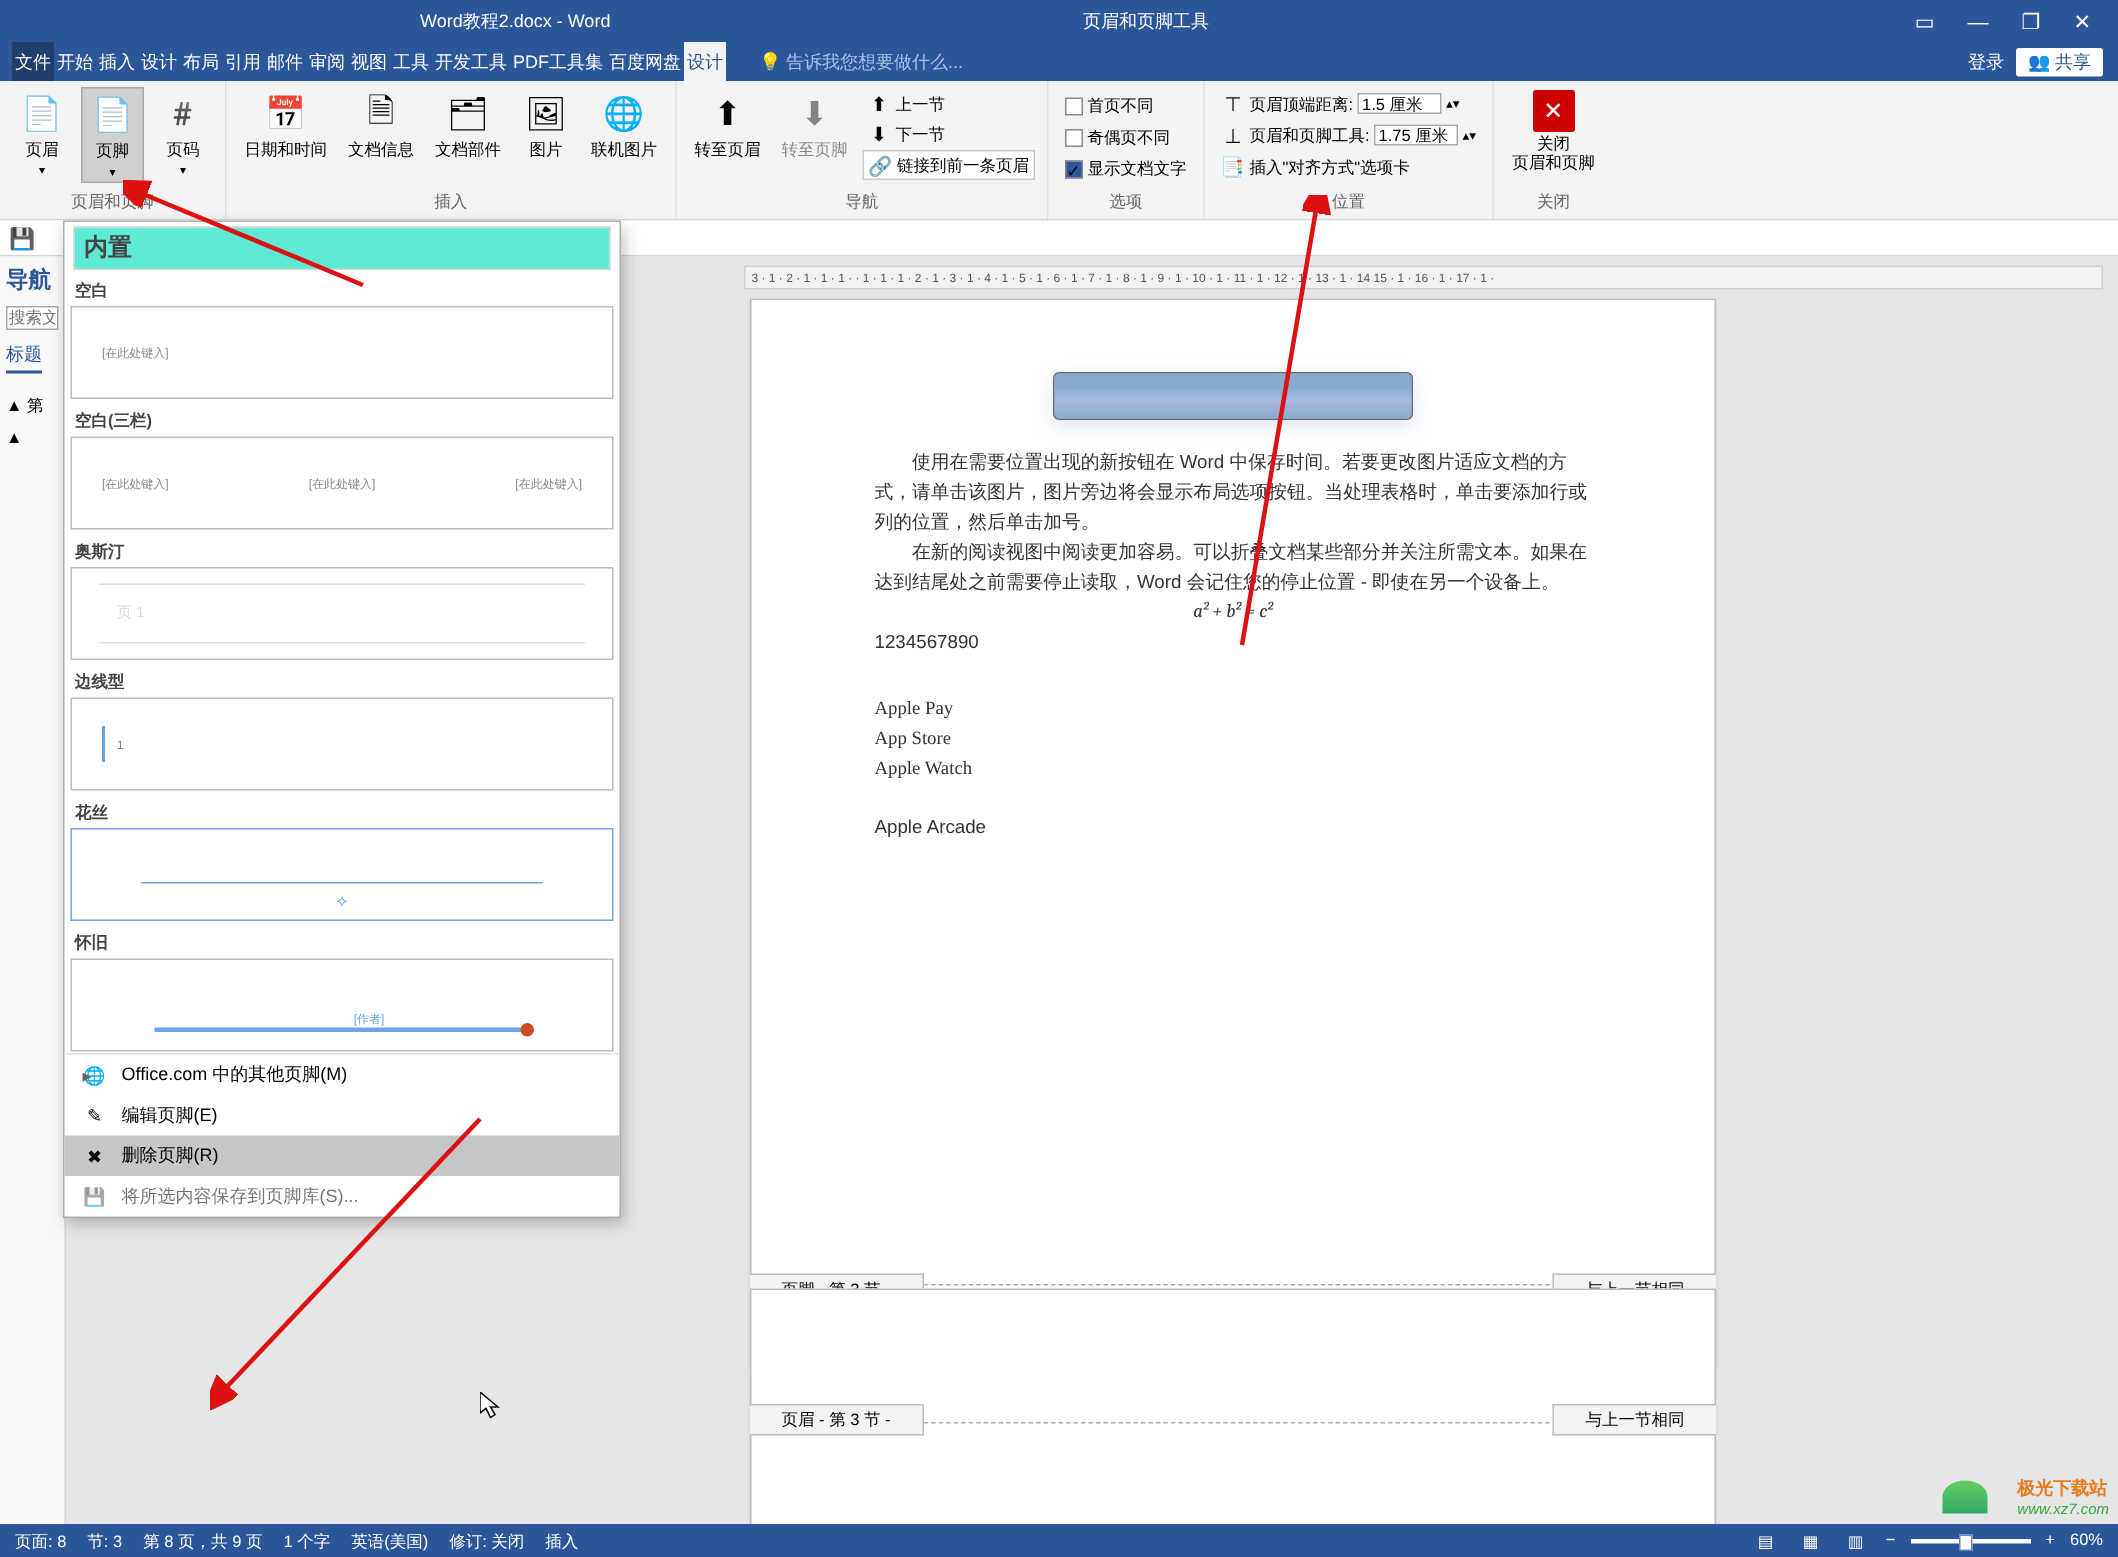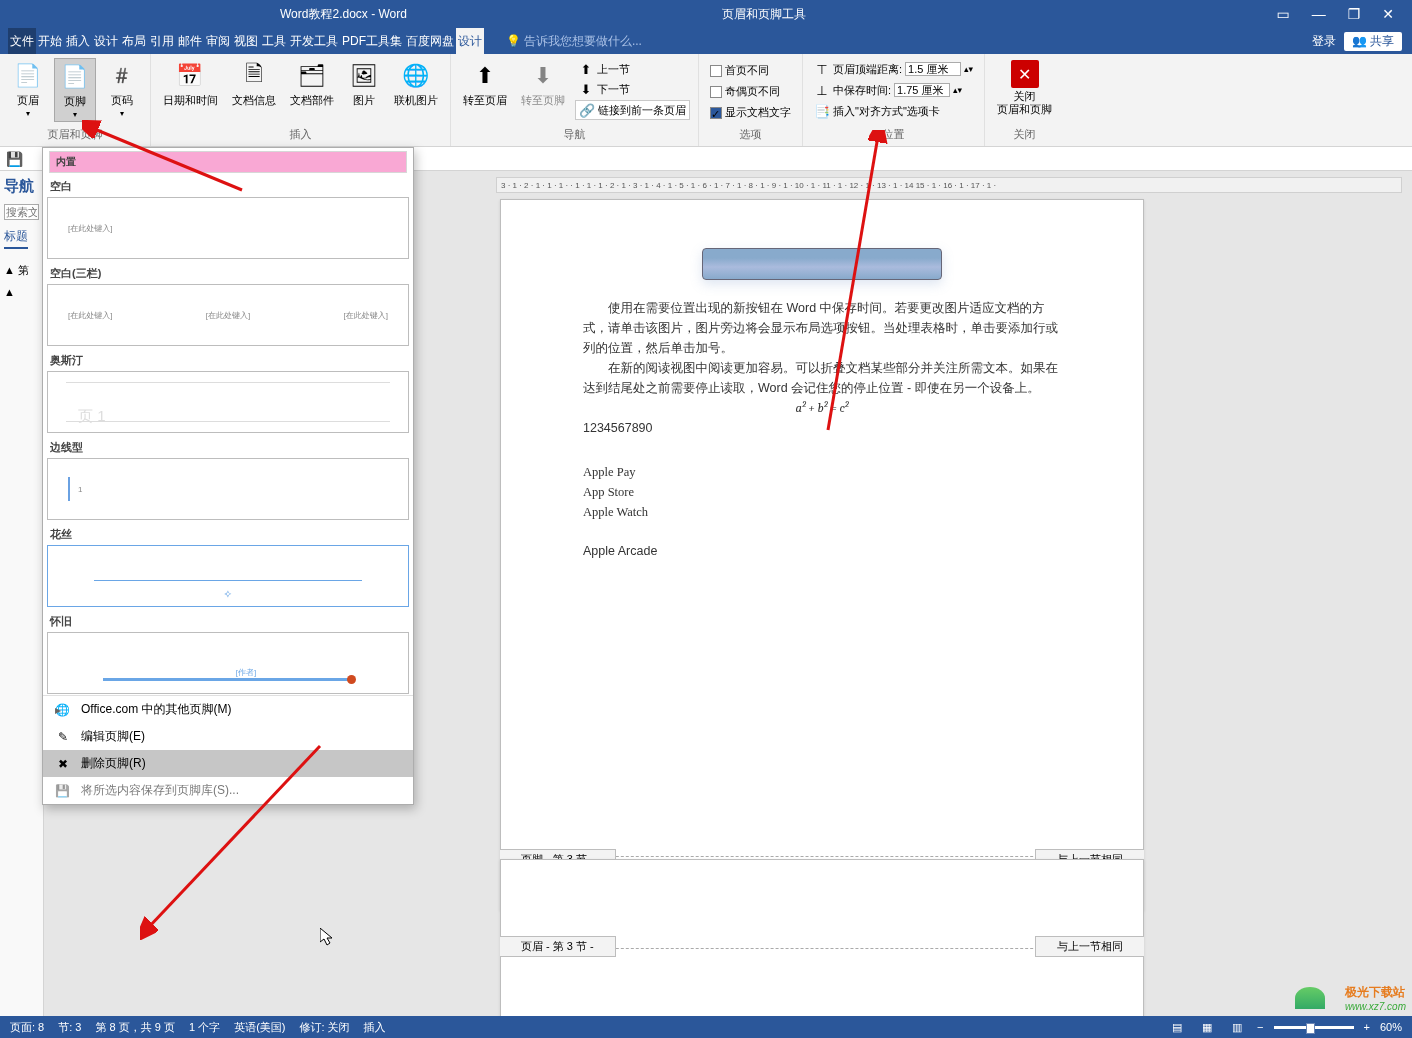--- a/index.html
+++ b/index.html
@@ -56,31 +56,31 @@
 .footer-tab.l { left:-1px; border-left:none;}
 .footer-tab.r { right:-1px; border-right:none;}
 .header-tab { position:absolute; top:76px; bottom:auto; }
 .dashed-line { position:absolute; left:0; right:0; border-top:1px dashed #aaa; }
 .page1 .dl-foot { bottom:53px; }
 .page2 .dl-head { top:88px; }
 .fcursor { position:absolute; left:64px; bottom:0px; width:1px; height:14px; background:#000;}
 .pgnum { position:absolute; left:50%; bottom:-6px; transform:translateX(-50%); font-size:11px; background:#d3d3d3; padding:0 3px;}
 
 .dropdown { position:absolute; left:42px; top:147px; width:372px; background:#fff; border:1px solid #adadad; box-shadow: 2px 4px 10px rgba(0,0,0,0.25); z-index:50; }
-.dropdown .section-hdr { background:#f9a8d4; border:1px solid #d7d7d7; margin:3px 3px 0 3px; font-size:10px; padding:3px 6px; font-weight:bold; color:#444;}
+.dropdown .section-hdr { background:#5eead4; border:1px solid #d7d7d7; margin:3px 3px 0 3px; font-size:16px; padding:3px 6px; font-weight:bold; color:#444;}
 .dd-scroll { max-height:582px; overflow-y:auto; padding:0 3px; position:relative;}
 .dd-scroll::-webkit-scrollbar { width:16px;}
 .dd-scroll::-webkit-scrollbar-thumb { background:#cdcdcd; border:1px solid #bcbcbc;}
 .dd-scroll::-webkit-scrollbar-track { background:#f0f0f0;}
 .dd-scroll::-webkit-scrollbar-button { background:#f0f0f0; border:1px solid #d0d0d0; height:16px;}
 .dd-item-title { font-size:11px; color:#444; padding: 6px 4px 2px 4px; font-weight:bold;}
 .dd-preview { border:1px solid #bdbdbd; background:#fff; height:62px; margin:1px; padding:6px 20px; display:flex; align-items:center; position:relative; font-size:8px; color:#888;}
 .dd-preview.three { justify-content:space-between;}
 .dd-preview .fake { font-size:8px;}
-.dd-preview.austin .pg { position:absolute; left:30px; bottom:6px; color:#aaa6; font-size:15px;}
+.dd-preview.austin .pg { position:absolute; left:30px; bottom:24px; color:#aaa6; font-size:10px;}
 .dd-preview.austin::before, .dd-preview.austin::after { content:''; position:absolute; left:18px; right:18px; border-top:1px solid #ddd;}
 .dd-preview.austin::before { top:10px;} .dd-preview.austin::after { bottom:10px;}
 .dd-preview.sideline .bar { width:2px; height:24px; background:#6aa1e2; margin-right:8px;}
 .dd-preview.filigree { border-color:#6aa6e6; display:flex; flex-direction:column; justify-content:flex-end; align-items:center;}
 .dd-preview.filigree .line { width:84%; height:1px; background:#6aa6e6; margin-bottom:6px;}
 .dd-preview.filigree .sym { color:#6aa6e6; font-size:11px;}
 .dd-preview.retro { display:flex; flex-direction:column; justify-content:flex-end;}
 .dd-preview.retro .thick { width:78%; height:3px; background:#6aa6e6; margin:0 auto 6px auto; position:relative;}
 .dd-preview.retro .thick::after{content:''; position:absolute; right:-3px; top:-3px; width:9px; height:9px; background:#d04a1f; border-radius:50%;}
 .dd-preview.retro .auth { font-size:8px; color:#6aa6e6; margin-left:36px;}
@@ -243,21 +243,21 @@
     <div class="gcontent">
         <div style="display:flex;flex-direction:column;gap:3px;padding-top:2px;">
       <div class="small-row">
             <span class="si">⊤</span>
             <span>页眉顶端距离:</span>
             <input class="num-input" value="1.5 厘米" style="">
             <span style="font-size:9px;">▴▾</span>
           </div>
       <div class="small-row">
             <span class="si">⊥</span>
-            <span>中保存时间:</span>
+            <span>页眉和页脚工具:</span>
             <input class="num-input" value="1.75 厘米" style="">
             <span style="font-size:9px;">▴▾</span>
           </div>
       <div class="small-row">
             <span class="si">📑</span>
             <span>插入"对齐方式"选项卡</span>
           </div>
     </div>
       </div>
     <div class="gtitle">位置</div>

